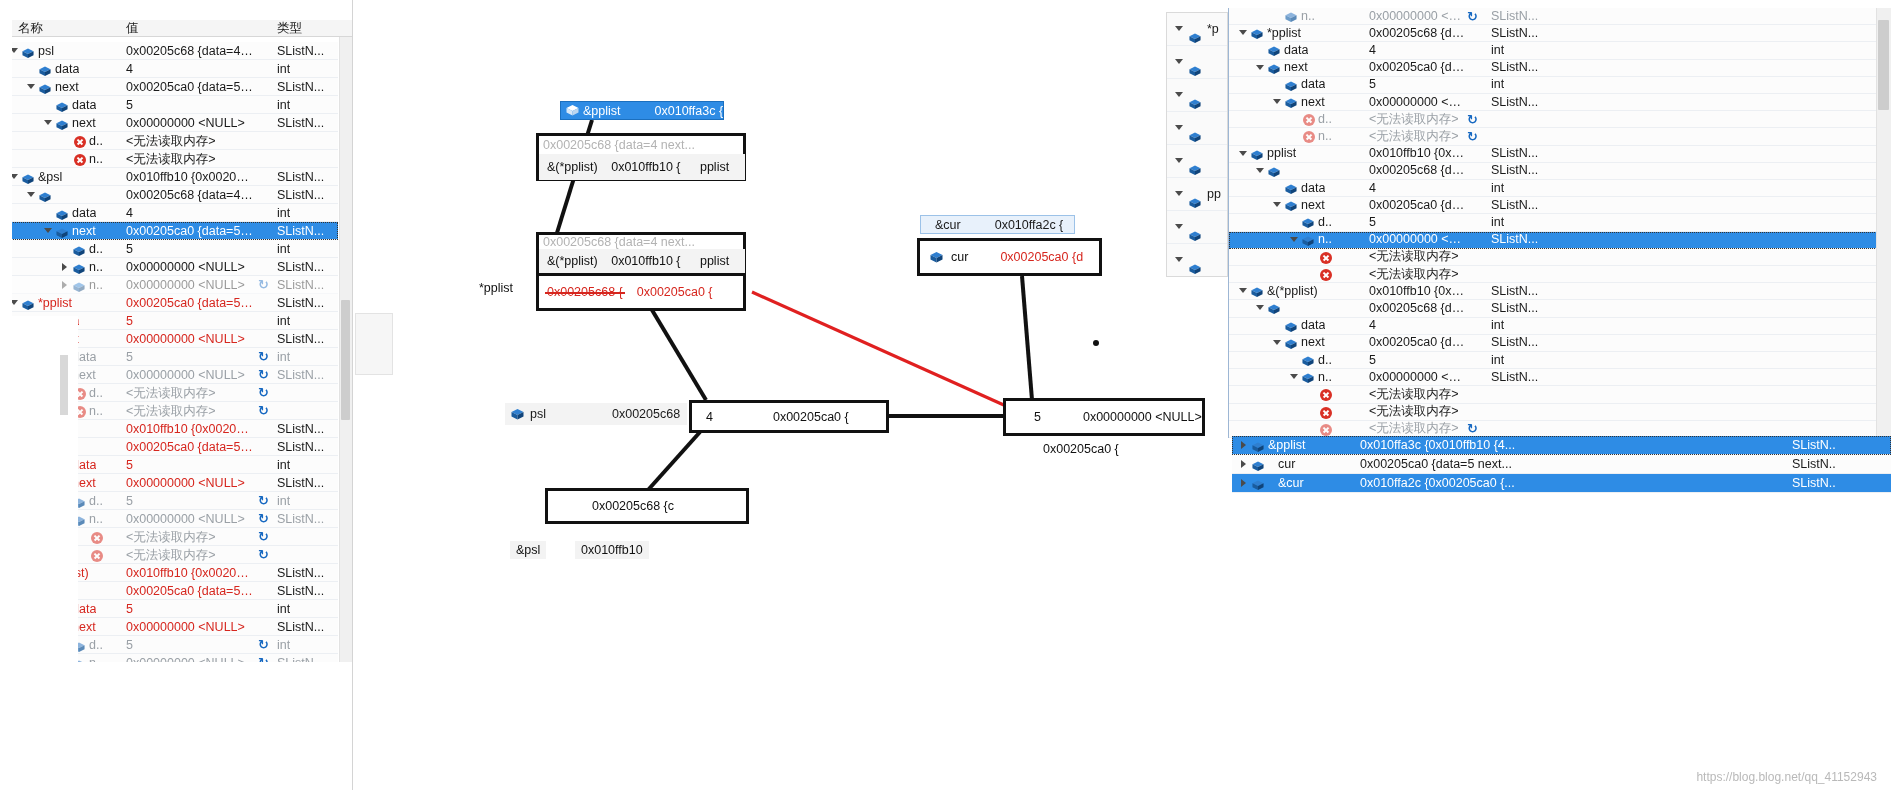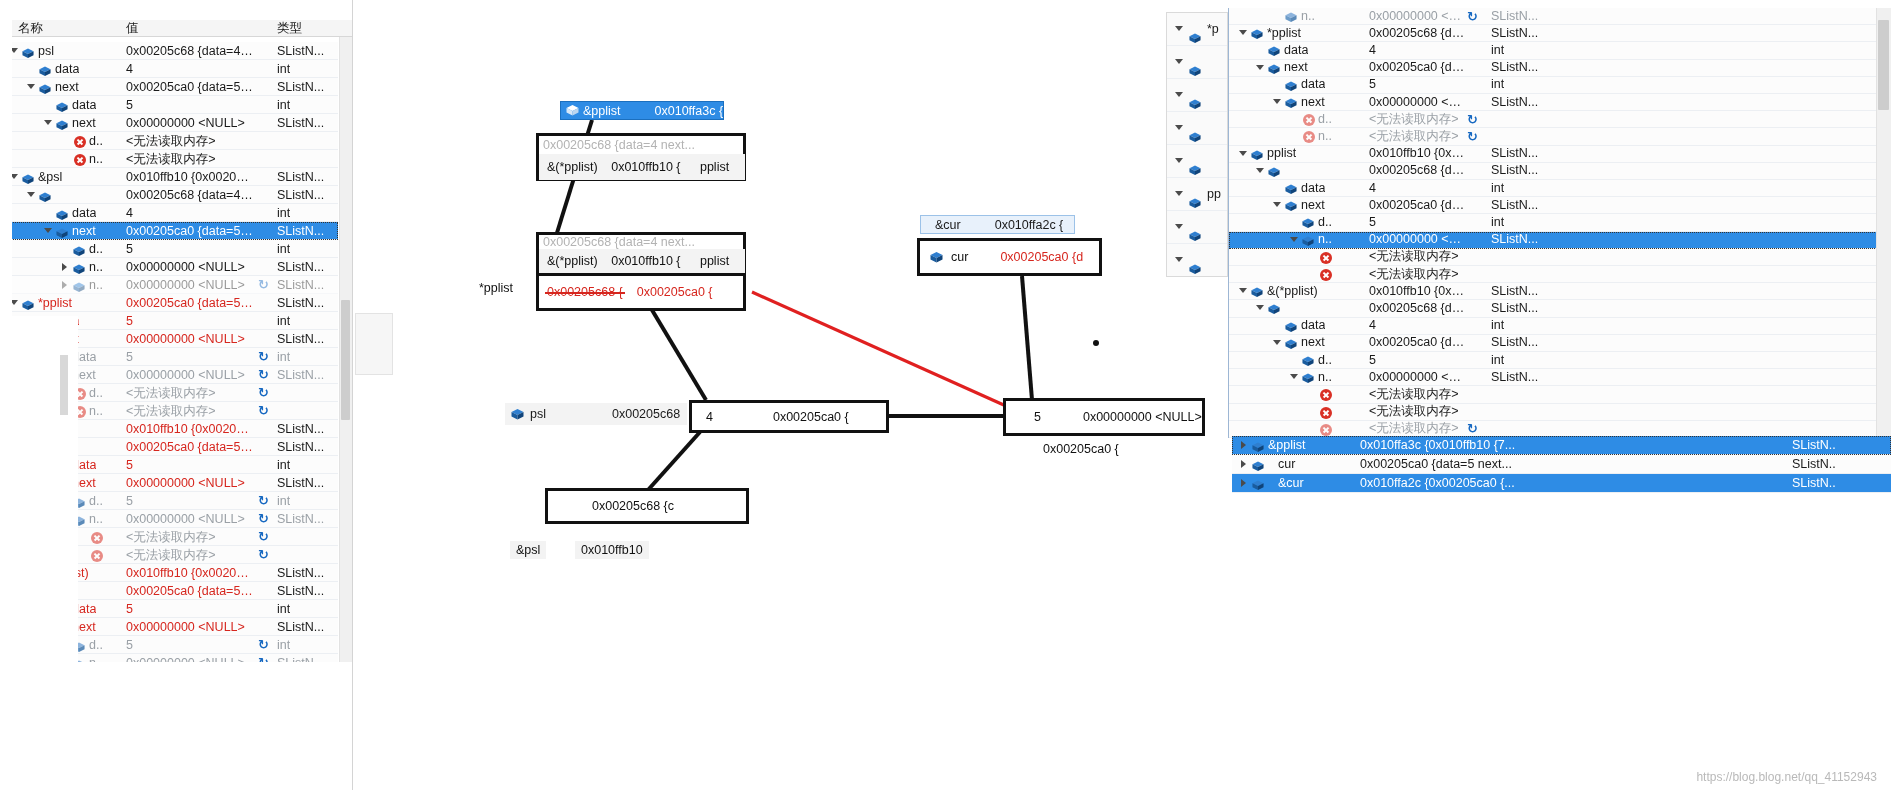--- a/index.html
+++ b/index.html
@@ -808,21 +808,21 @@
 
 <div id="right-bottom" style="position:absolute;left:1232px;top:436px;width:659px;height:76px;background:#ffffff;">
     <div class="wrow sel dotted" style="position: absolute; left: 0px; top: 0px; width: 659px; height: 19px; line-height: 19px;">
       <span class="tri closed" style="position: absolute; left: 8px; top: 5px;"></span>
       <span style="position: absolute; left: 20px; top: 4px;"><svg width="12" height="11" viewBox="0 0 13 11">
           <polygon points="6.5,0 12.5,3 6.5,6 0.5,3" fill="#2f7fd0"></polygon>
           <polygon points="0.5,3 6.5,6 6.5,10.5 0.5,7.5" fill="#1a5c9e"></polygon>
           <polygon points="12.5,3 6.5,6 6.5,10.5 12.5,7.5" fill="#10447a"></polygon>
         </svg></span>
       <span style="position: absolute; left: 36px; color: rgb(255, 255, 255);">&amp;pplist</span>
-      <span style="position: absolute; left: 128px; max-width: 380px; overflow: hidden; text-overflow: ellipsis; color: rgb(255, 255, 255);">0x010ffa3c {0x010ffb10 {7...</span>
+      <span style="position: absolute; left: 128px; max-width: 380px; overflow: hidden; text-overflow: ellipsis; color: rgb(255, 255, 255);">0x010ffa3c {0x010ffb10 {4...</span>
       <span style="position: absolute; left: 560px; color: rgb(255, 255, 255);">SListN..</span>
     </div>
     <div class="wrow" style="position: absolute; left: 0px; top: 19px; width: 659px; height: 19px; line-height: 19px;">
       <span class="tri closed" style="position: absolute; left: 8px; top: 5px;"></span>
       <span style="position: absolute; left: 20px; top: 4px;"><svg width="12" height="11" viewBox="0 0 13 11">
           <polygon points="6.5,0 12.5,3 6.5,6 0.5,3" fill="#2f7fd0"></polygon>
           <polygon points="0.5,3 6.5,6 6.5,10.5 0.5,7.5" fill="#1a5c9e"></polygon>
           <polygon points="12.5,3 6.5,6 6.5,10.5 12.5,7.5" fill="#10447a"></polygon>
         </svg></span>
       <span style="position: absolute; left: 46px;">cur</span>

